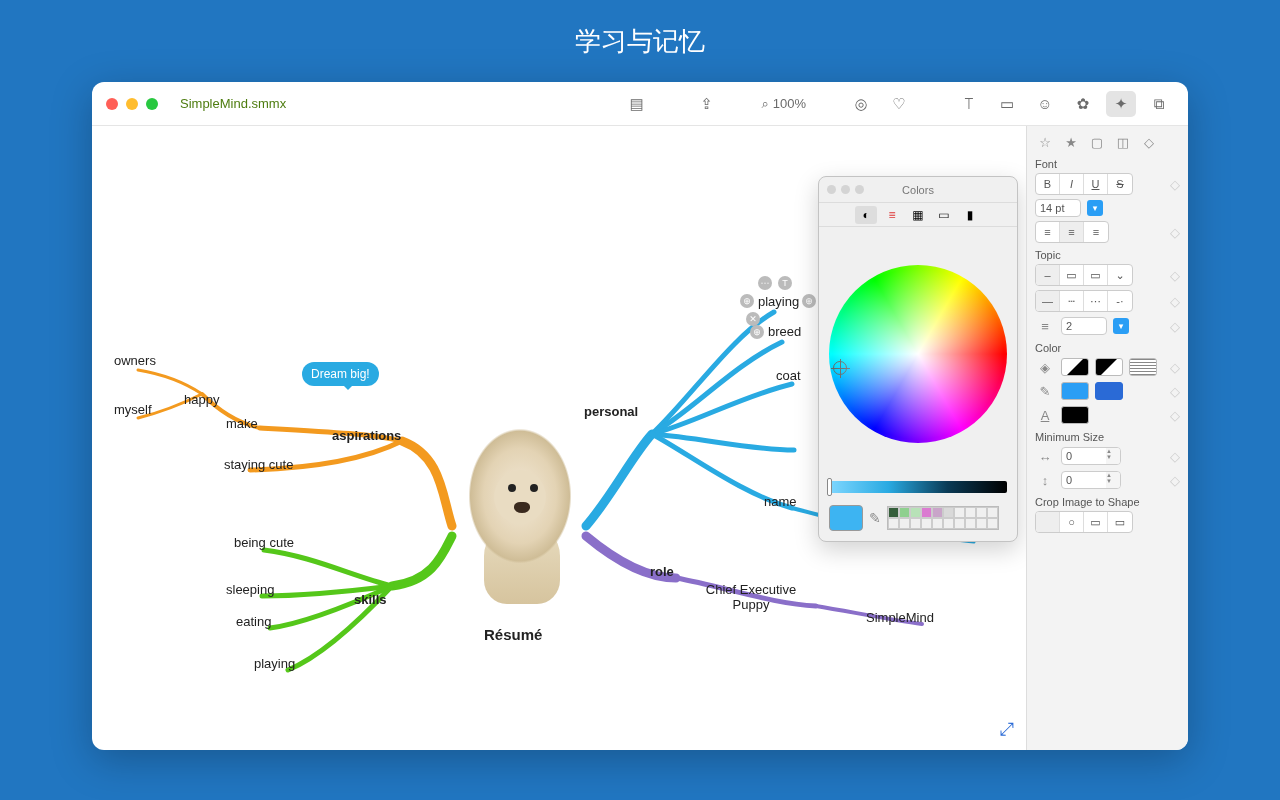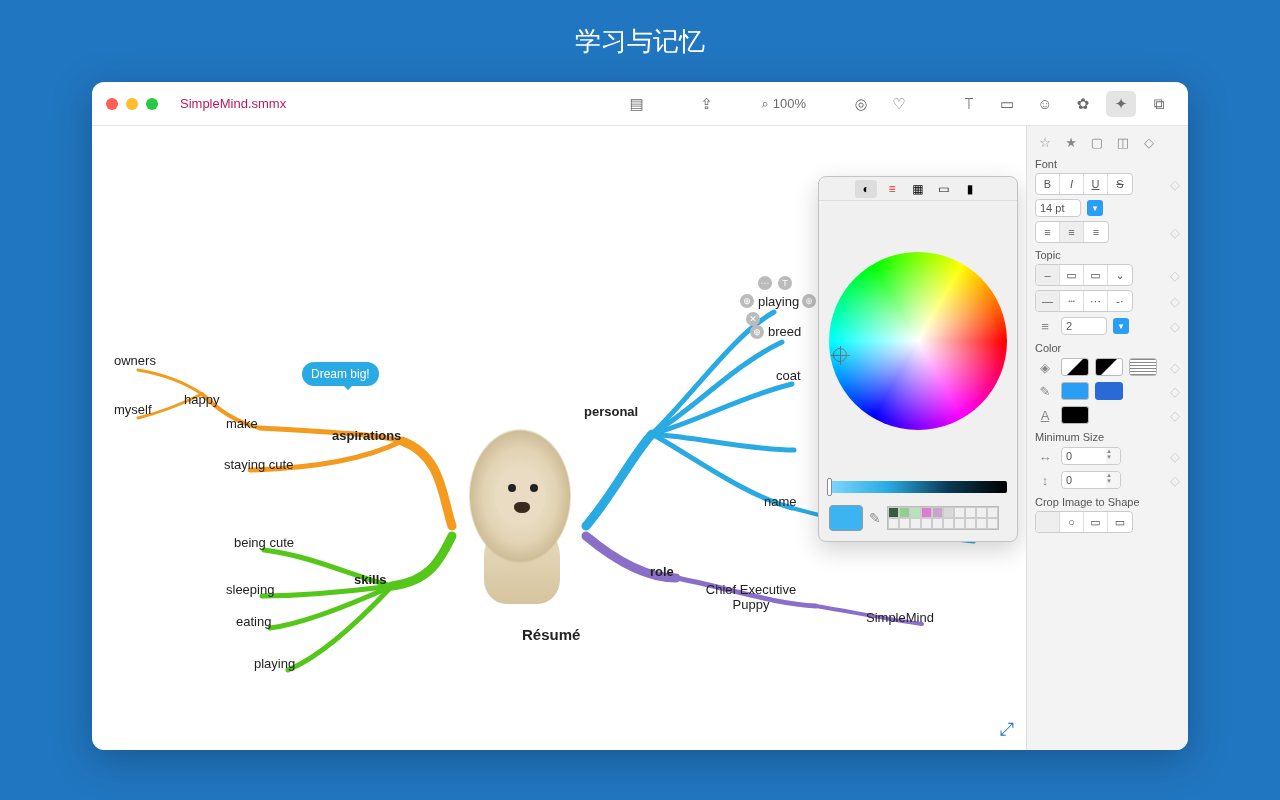--- a/index.html
+++ b/index.html
@@ -3,21 +3,21 @@
 <meta charset="utf-8">
 <style>
   * { box-sizing: border-box; margin: 0; padding: 0; }
   body { font-family: -apple-system, "Helvetica Neue", Arial, sans-serif; background: #2176c1; width: 1280px; height: 800px; overflow: hidden; position: relative; }
   .page-title { color: #fff; font-size: 26px; text-align: center; padding: 24px 0 0; font-weight: 400; }
   .window { position: absolute; left: 92px; top: 82px; width: 1096px; height: 668px; background: #fff; border-radius: 12px; box-shadow: 0 10px 40px rgba(0,0,0,.25); display: flex; flex-direction: column; overflow: hidden; }
   .titlebar { height: 44px; display: flex; align-items: center; padding: 0 14px; border-bottom: 1px solid #e5e5e5; gap: 8px; }
   .traffic { display: flex; gap: 8px; }
   .dot { width: 12px; height: 12px; border-radius: 50%; }
   .dot.red { background: #ff5f57; } .dot.yellow { background: #ffbd2e; } .dot.green { background: #28c840; }
-  .title-text { margin-left: 14px; font-size: 13px; color: #be185d; }
+  .title-text { margin-left: 14px; font-size: 13px; color: #4d7c0f; }
   .tb-spacer { flex: 1; }
   .tb-btn { width: 30px; height: 26px; display: flex; align-items: center; justify-content: center; color: #6b6b6b; border-radius: 5px; font-size: 15px; }
   .tb-btn.active { background: #e4e4e4; }
   .zoom-group { display: flex; align-items: center; gap: 4px; color: #6b6b6b; font-size: 13px; }
   .tb-gap { width: 24px; }
   .workarea { flex: 1; position: relative; display: flex; }
   .canvas { flex: 1; position: relative; overflow: hidden; }
   .sidebar { width: 162px; background: #f3f3f3; border-left: 1px solid #ddd; padding: 6px 8px 10px; font-size: 11px; color: #555; overflow-y: auto; }
   .side-row { display: flex; align-items: center; gap: 6px; margin-bottom: 4px; }
   .side-label { font-size: 11px; color: #555; margin: 6px 0 3px; }
@@ -139,32 +139,32 @@
       </svg>
 
       <div class="dogpic">
         <div class="body"></div>
           <div class="fur"></div>
           <div class="face"></div>
         <div class="eye l"></div>
           <div class="eye r"></div>
           <div class="nose"></div>
       </div>
-      <div class="node central" style="left:388px; top:498px;margin-left:38px;">Résumé</div>
+      <div class="node central" style="left:388px; top:498px;">Résumé</div>
 
       <div class="callout" style="left:210px; top:236px;border-radius:12px;">Dream big!</div>
 
       <div class="node bold" style="left:236px; top:300px;">aspirations</div>
       <div class="node" style="left:128px; top:329px;text-align:center;">staying cute</div>
       <div class="node" style="left:130px; top:288px;text-align:center;">make</div>
       <div class="node" style="left:88px; top:264px;">happy</div>
       <div class="node" style="left:18px; top:225px;">owners</div>
       <div class="node" style="left:18px; top:274px;">myself</div>
 
-      <div class="node bold" style="left:258px; top:444px;">skills</div>
+      <div class="node bold" style="left:258px; top:464px;">skills</div>
       <div class="node" style="left:138px; top:407px;">being cute</div>
       <div class="node" style="left:130px; top:454px;">sleeping</div>
       <div class="node" style="left:140px; top:486px;">eating</div>
       <div class="node" style="left:158px; top:528px;">playing</div>
 
       <div class="node bold" style="left:488px; top:276px;">personal</div>
       <div class="node" style="left:662px; top:166px;">playing</div>
       <div class="nodebadge" style="left:648px; top:168px;">⊕</div>
       <div class="nodebadge" style="left:710px; top:168px;">⊕</div>
       <div class="nodebadge" style="left:666px; top:150px;">⋯</div>
@@ -178,20 +178,28 @@
       <div class="node" style="left:786px; top:393px;">call</div>
       <div class="node bold" style="left:852px; top:400px; font-style:italic;">Finn</div>
 
       <div class="node bold" style="left:554px; top:436px;">role</div>
       <div class="node" style="left:604px; top:454px; width:110px; white-space:normal; text-align:center;">Chief Executive Puppy</div>
       <div class="node" style="left:770px; top:482px;">SimpleMind</div>
 
       <div class="fullscreen-icon">⤢</div>
 
       <div class="popup">
+        <div class="popup-title">
+          <div class="popup-traffic">
+            <div class="pd"></div>
+            <div class="pd"></div>
+            <div class="pd"></div>
+          </div>
+          <span>Colors</span>
+        </div>
         <div class="popup-tabs">
           <div class="ptab sel">◐</div>
           <div class="ptab" style="color:#d33">≡</div>
           <div class="ptab">▦</div>
           <div class="ptab">▭</div>
           <div class="ptab">▮</div>
         </div>
         <div class="wheel-area">
           <div class="wheel">
             <div class="wheel-target"></div>

